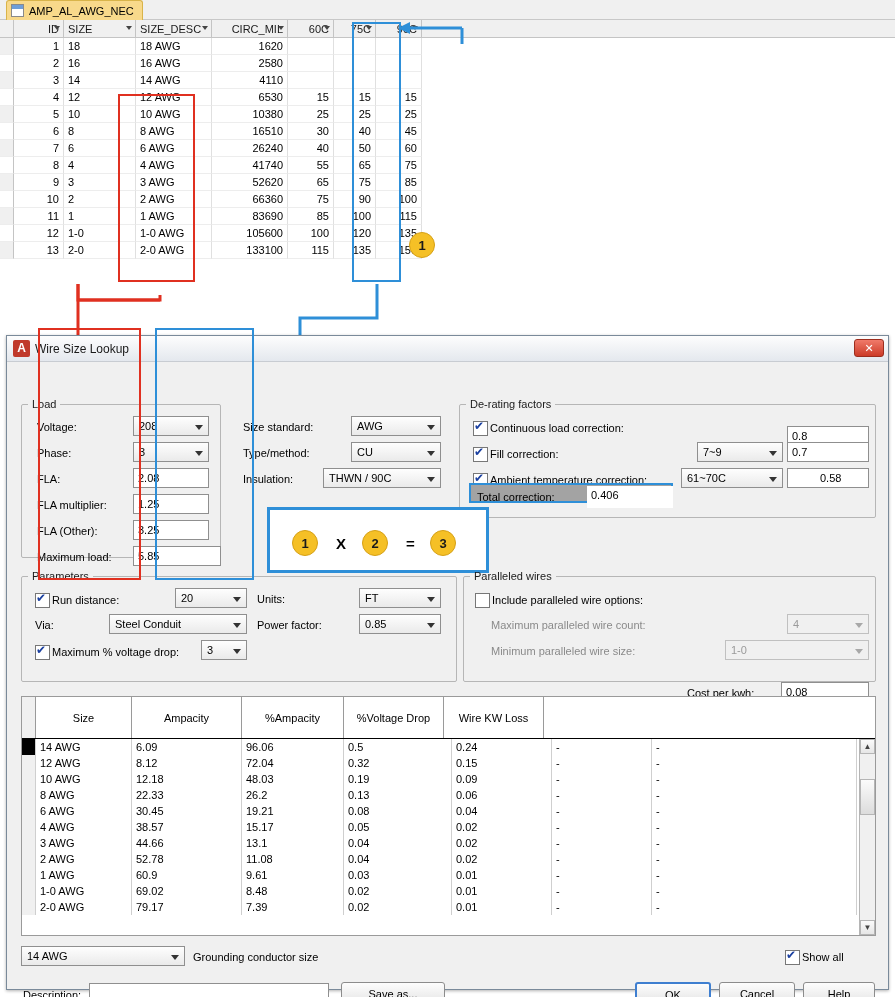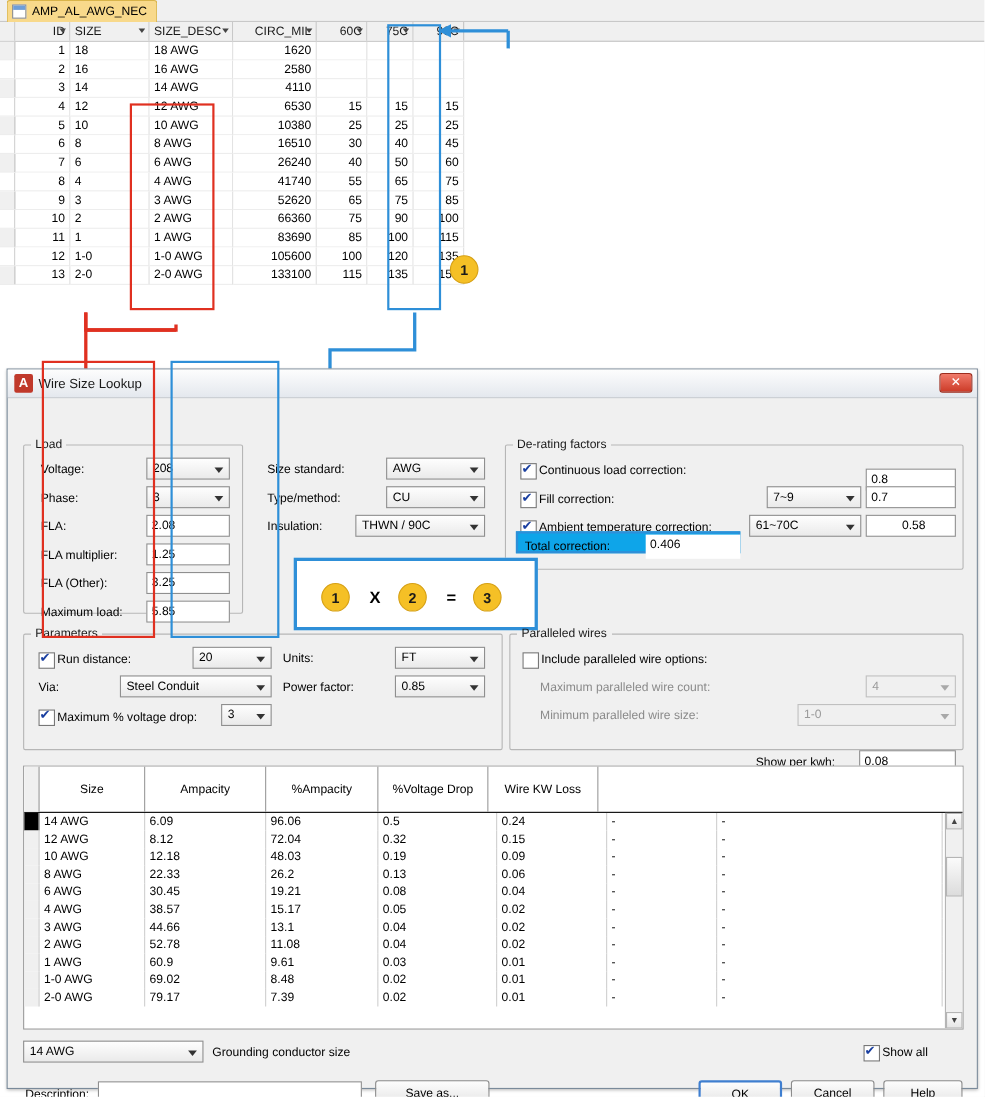--- a/index.html
+++ b/index.html
@@ -186,21 +186,21 @@
   
   .eqbox {
     position: absolute; left: 260px; top: 145px; width: 222px; height: 66px;
     background: #fff; border: 3px solid #2e8fd8;
   }
   .eq-op { position: absolute; font-size: 15px; font-weight: bold; color: #000; }
 
   
   .total-box {
     position: absolute; left: 462px; top: 121px; width: 204px; height: 20px;
-    border: 2px solid #2e8fd8; background: #0ea5e9;
+    border: 2px solid #2e8fd8; background: #a3a3a3;
   }
 
   
   .res-wrap {
     position: absolute; left: 14px; top: 334px; width: 855px; height: 240px;
     background: #fff; border: 1px solid #9a9a9a;
   }
   .res-head { display: flex; height: 42px; background: #fff; border-bottom: 1px solid #000; }
   .res-head div {
     border-right: 1px solid #9a9a9a;
@@ -467,21 +467,21 @@
       <div class="combo" style="left:126px; top:54px; width:76px;">208</div>
       <span class="lbl" style="left:30px; top:85px;">Phase:</span>
       <div class="combo" style="left:126px; top:80px; width:76px;">3</div>
       <span class="lbl" style="left:30px; top:111px;">FLA:</span>
       <div class="txt" style="left:126px; top:106px; width:76px;">2.08</div>
       <span class="lbl" style="left:30px; top:137px;">FLA multiplier:</span>
       <div class="txt" style="left:126px; top:132px; width:76px;">1.25</div>
       <span class="lbl" style="left:30px; top:163px;">FLA (Other):</span>
       <div class="txt" style="left:126px; top:158px; width:76px;">3.25</div>
       <span class="lbl" style="left:30px; top:189px;">Maximum load:</span>
-      <div class="txt" style="left:126px; top:184px; width:76px;">5.85</div>
+      <div class="txt" style="left:126px; top:184px; width:88px;">5.85</div>
 
       <span class="lbl" style="left:236px; top:59px;">Size standard:</span>
       <div class="combo" style="left:344px; top:54px; width:90px;">AWG</div>
       <span class="lbl" style="left:236px; top:85px;">Type/method:</span>
       <div class="combo" style="left:344px; top:80px; width:90px;">CU</div>
       <span class="lbl" style="left:236px; top:111px;">Insulation:</span>
       <div class="combo split" style="left:316px; top:106px; width:118px;">
         <span>THWN</span>
         <span style="color:#000;"> / </span>
         <span>90C</span>
@@ -528,21 +528,21 @@
 
       <fieldset class="grp" style="left:456px; top:208px; width:413px; height:112px;">
         <legend>Paralleled wires</legend>
       </fieldset>
       <span class="chk off" style="left:468px; top:231px;">Include paralleled wire options:</span>
       <span class="lbl" style="left:484px; top:257px; color:#8a8a8a;">Maximum paralleled wire count:</span>
       <div class="combo disabled" style="left:780px; top:252px; width:82px;">4</div>
       <span class="lbl" style="left:484px; top:283px; color:#8a8a8a;">Minimum paralleled wire size:</span>
       <div class="combo disabled" style="left:718px; top:278px; width:144px;">1-0</div>
 
-      <span class="lbl" style="left:680px; top:325px;">Show per kwh:</span>
+      <span class="lbl" style="left:680px; top:325px;">Cost per kwh:</span>
       <div class="txt" style="left:774px; top:320px; width:88px;">0.08</div>
       <span class="lbl" style="left:588px; top:348px;">*Maximum cost of wire losses for continuous use at rated load</span>
 
       <div class="res-wrap">
         <div class="res-head">
           <div class="w-rh"></div>
           <div class="w-size">Size</div>
           <div class="w-amp">Ampacity</div>
           <div class="w-pamp">%Ampacity</div>
           <div class="w-pvd">%Voltage Drop</div>

